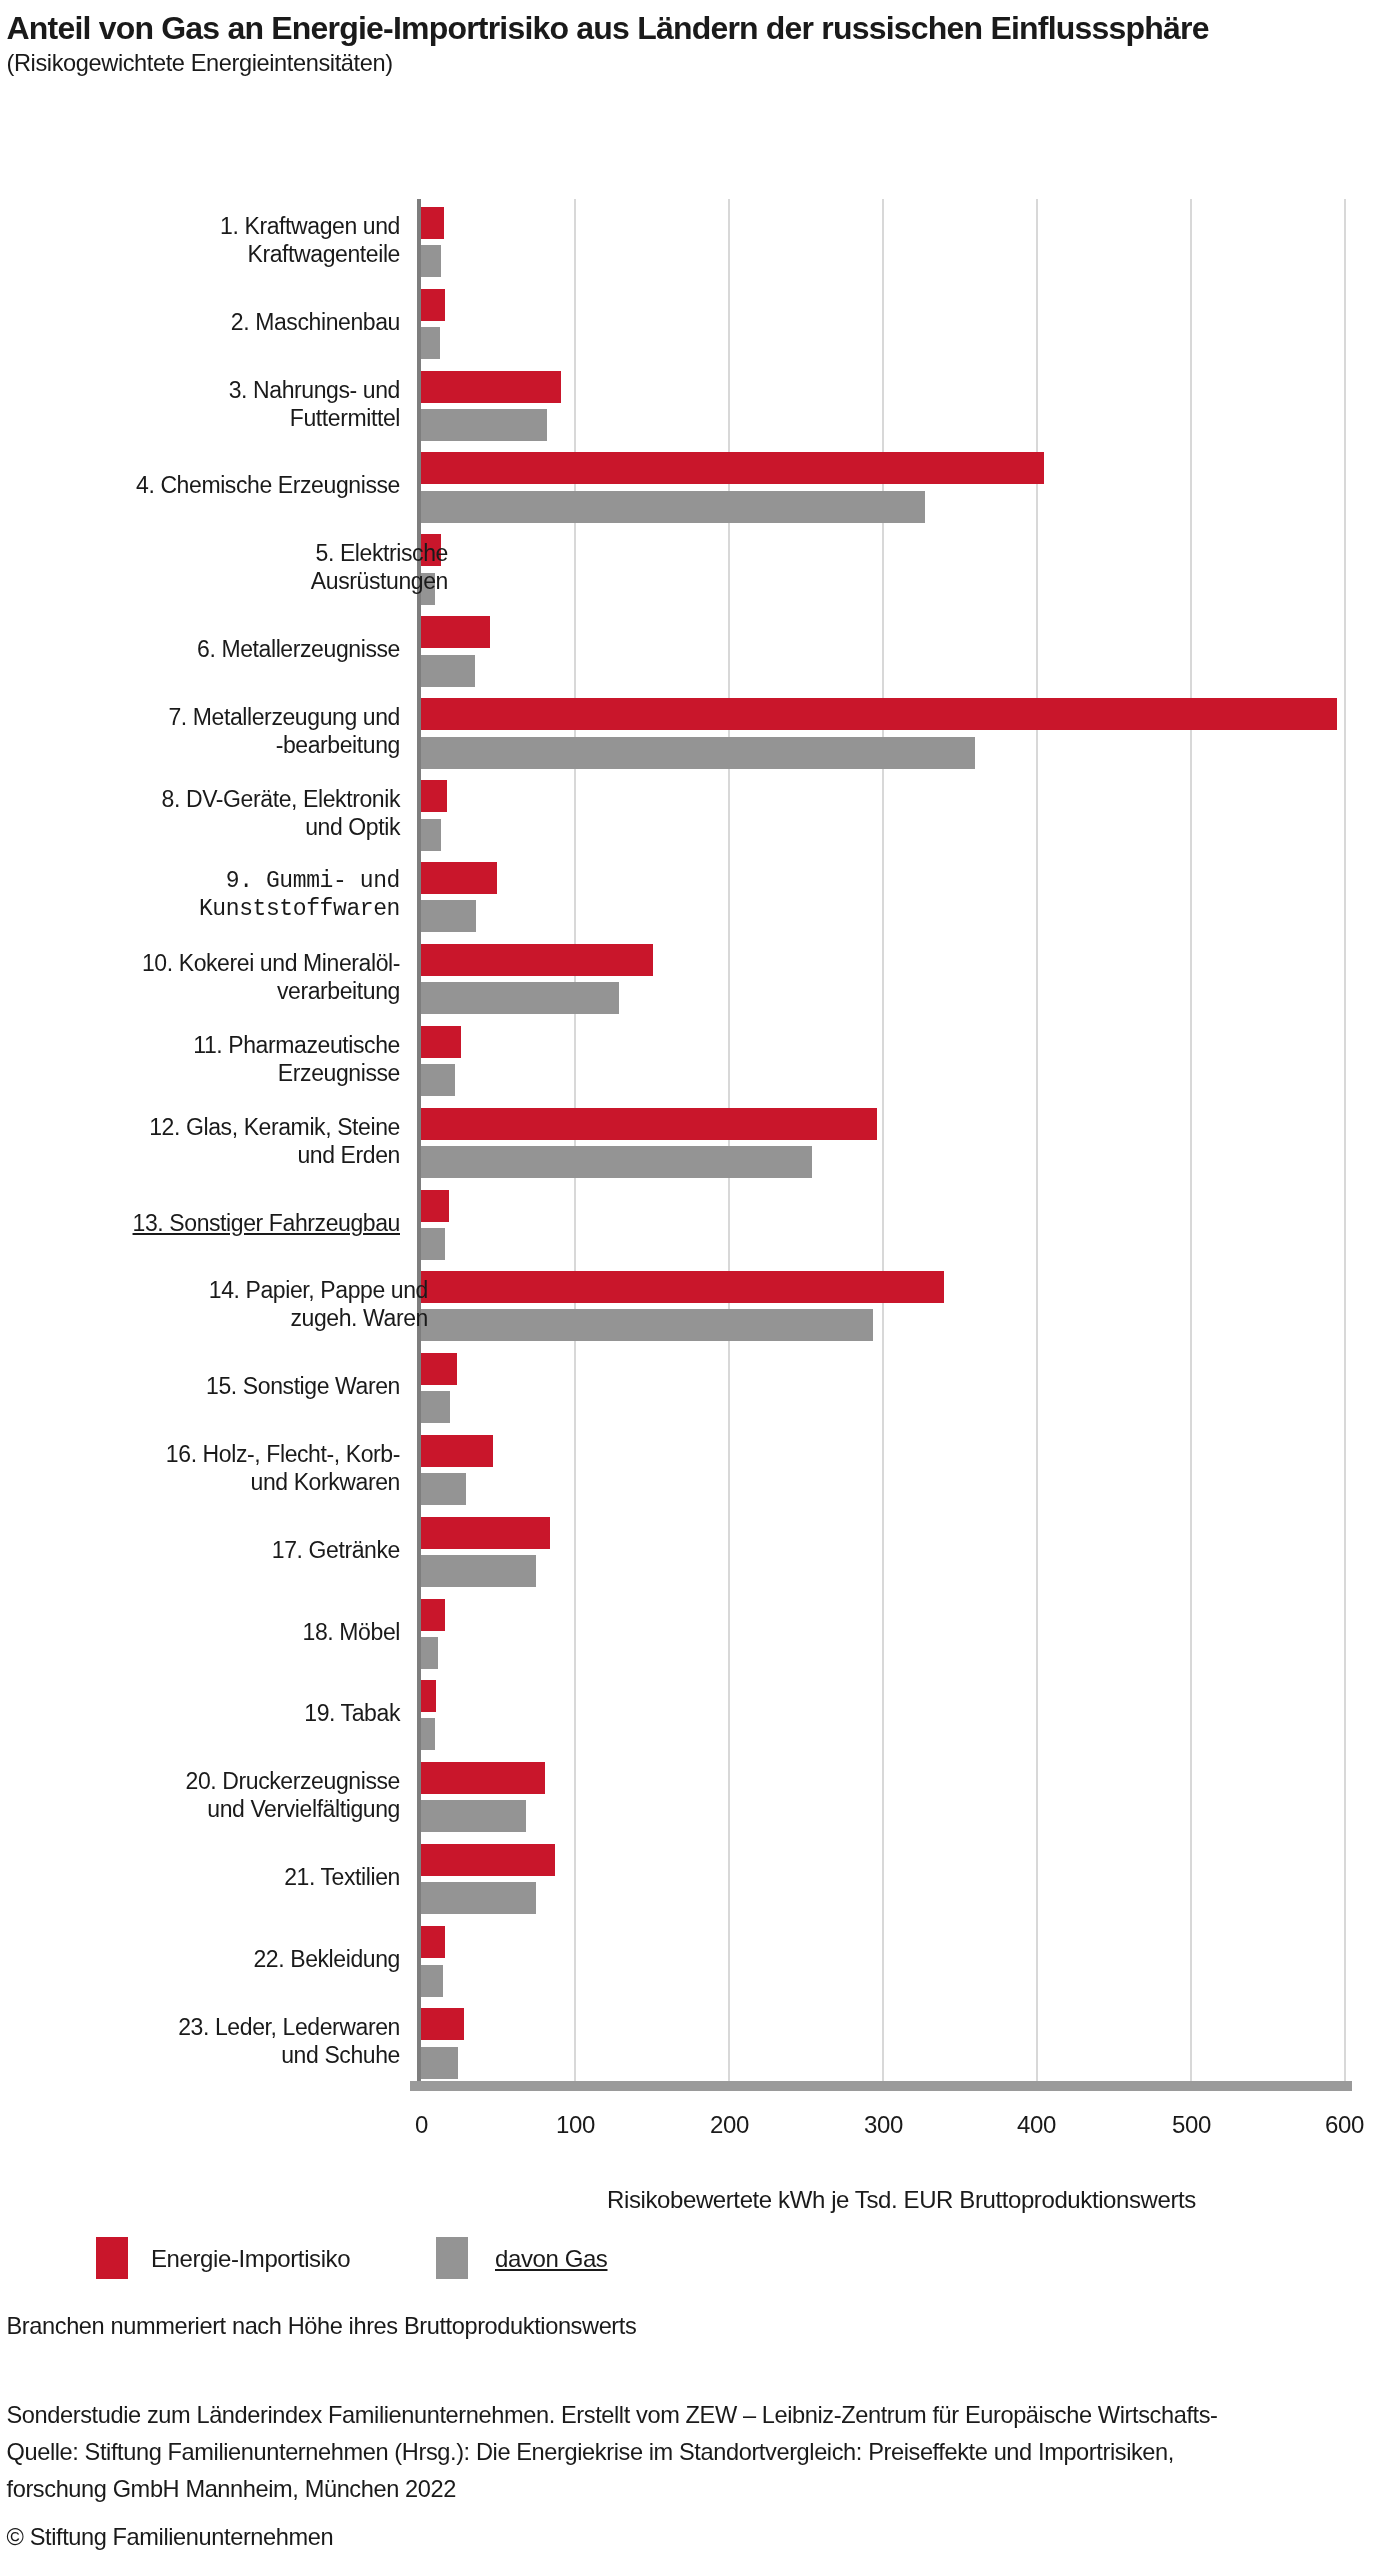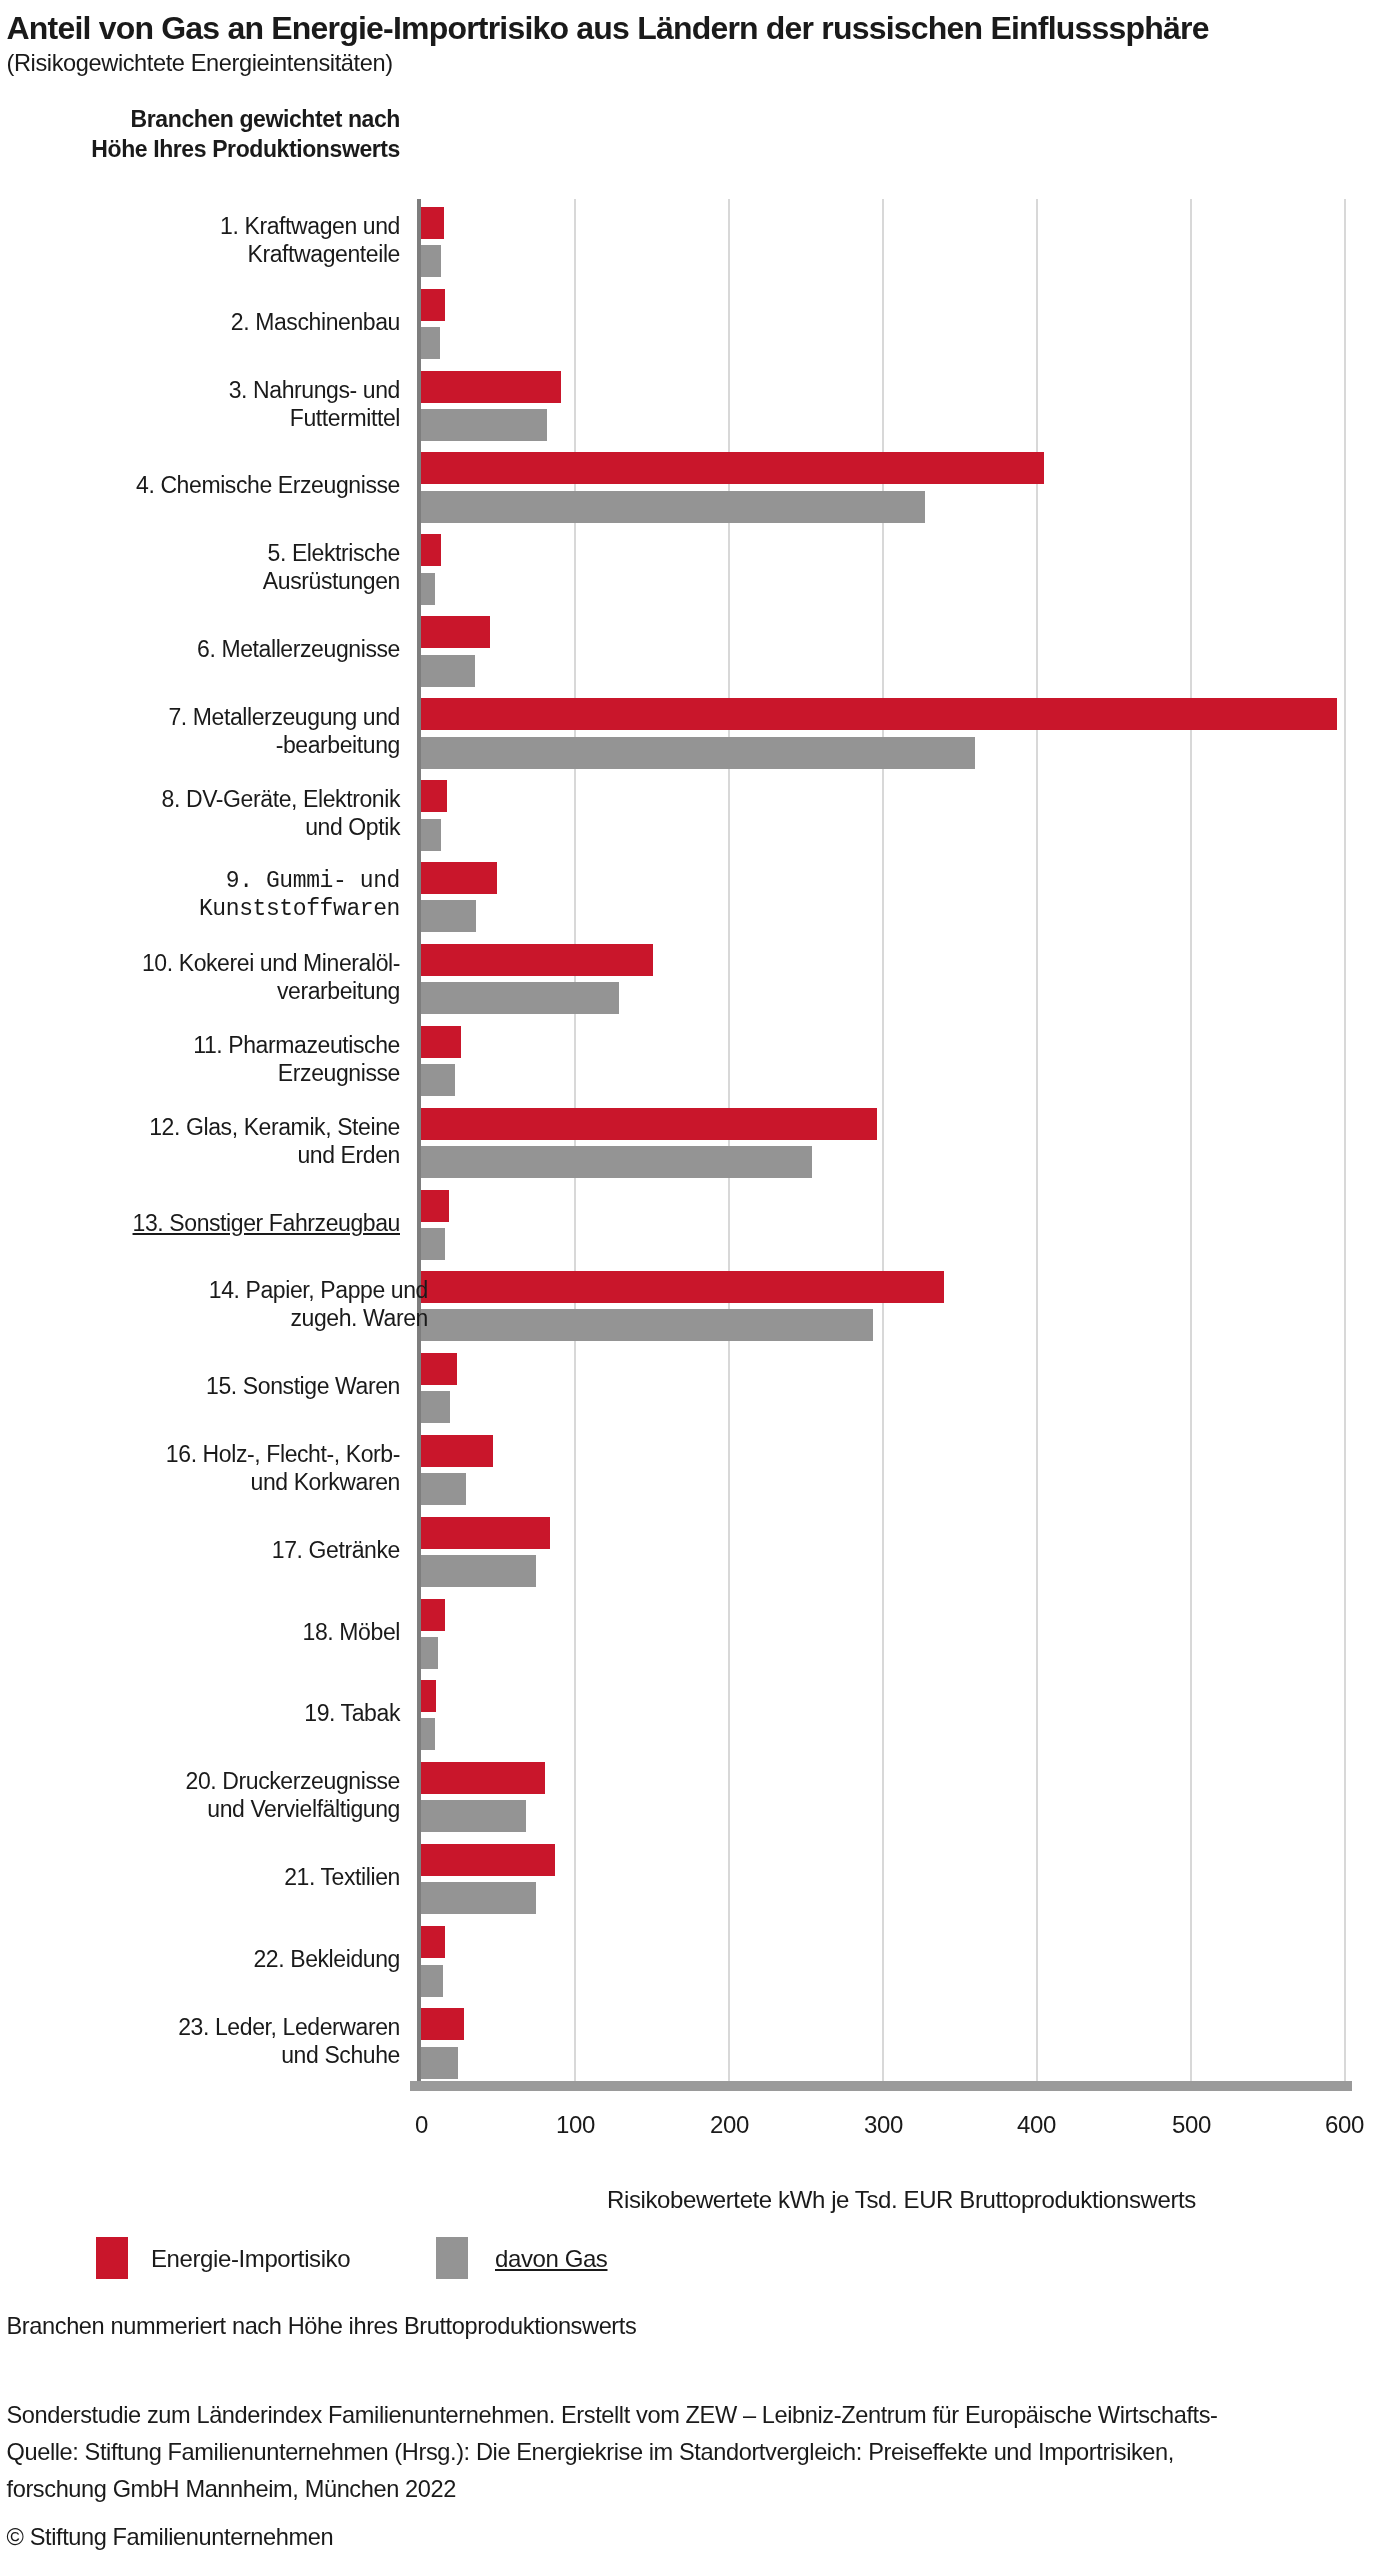--- a/index.html
+++ b/index.html
@@ -26,24 +26,20 @@
   .source{position:absolute;left:6.5px;top:2397px;font-size:23.6px;line-height:37px;letter-spacing:-0.4px;}
   .copyright{position:absolute;left:6.5px;top:2524px;font-size:23.6px;letter-spacing:-0.4px;}
 </style>
 </head>
 <body>
 
 <div class="page">
   <div class="title">Anteil von Gas an Energie-Importrisiko aus Ländern der russischen Einflusssphäre</div>
   <div class="subtitle">(Risikogewichtete Energieintensitäten)</div>
 
-  <div class="axis-header">
-    <div>Branchen gewichtet nach</div>
-    <div>Höhe Ihres Produktionswerts</div>
-  </div>
 
   <div class="y-axis"></div>
   <div class="plot">
       <div class="gridline" style="left: 153px;"></div>
       <div class="gridline" style="left: 307px;"></div>
       <div class="gridline" style="left: 461px;"></div>
       <div class="gridline" style="left: 615px;"></div>
       <div class="gridline" style="left: 769px;"></div>
       <div class="gridline" style="left: 923px;"></div>
       <div class="bar" style="top: 8px; width: 23px; background: rgb(201, 22, 43);"></div>
@@ -112,21 +108,21 @@
       <div class="row-label" style="top: 281px; height: 82px;">
         <div>2. Maschinenbau</div>
       </div>
       <div class="row-label" style="top: 363px; height: 82px;">
         <div>3. Nahrungs- und</div>
         <div>Futtermittel</div>
       </div>
       <div class="row-label" style="top: 444px; height: 82px;">
         <div>4. Chemische Erzeugnisse</div>
       </div>
-      <div class="row-label" style="top: 526px; height: 82px;">
+      <div class="row-label" style="top: 526px; height: 82px; padding-left: 48px;">
         <div>5. Elektrische</div>
         <div>Ausrüstungen</div>
       </div>
       <div class="row-label" style="top: 608px; height: 82px;">
         <div>6. Metallerzeugnisse</div>
       </div>
       <div class="row-label" style="top: 690px; height: 82px;">
         <div>7. Metallerzeugung und</div>
         <div>-bearbeitung</div>
       </div>

